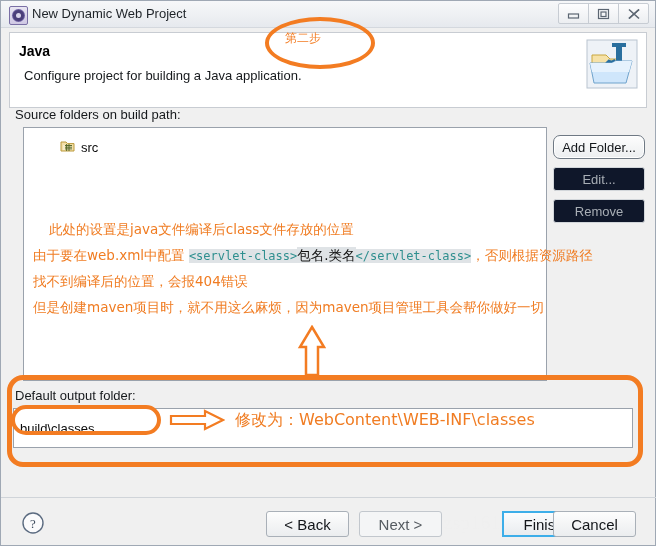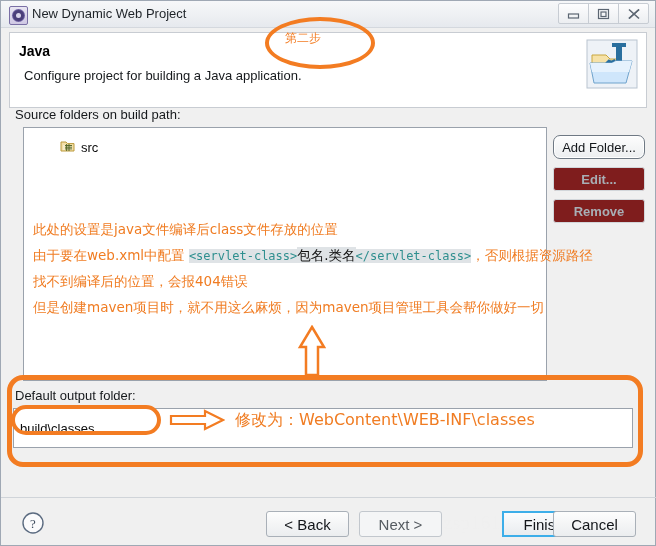--- a/index.html
+++ b/index.html
@@ -92,38 +92,38 @@
   #tree-item .lbl{font-size:13px;color:#0b0b0b;}
 
   .sidebtn{
     position:absolute;left:552px;width:92px;height:24px;
     border-radius:3px;box-sizing:border-box;
     font-size:13px;
     display:flex;align-items:center;justify-content:center;
     background:linear-gradient(to bottom,#fdfdfd,#eceef0);
   }
   .sidebtn.enabled{border:1px solid #6f7984;color:#13161a;box-shadow:inset 0 0 0 1px #ffffff;}
-  .sidebtn.disabled{border:1px solid #d2d6da;color:#a8aeb5;background:#7f1d1d;font-weight:bold;}
+  .sidebtn.disabled{border:1px solid #d2d6da;color:#a8aeb5;background:#0f172a;}
   #btn-addfolder{top:134px;border-radius:7px;}
   #btn-edit{top:166px;}
   #btn-remove{top:198px;}
 
   
   .ann{
     position:absolute;color:#f07c22;font-size:13.5px;white-space:nowrap;
     font-family:"DejaVu Sans","Liberation Sans",sans-serif;
   }
   .code{
     color:#2f8f8f;background:#dfe3e6;
     font-family:"DejaVu Sans Mono","Liberation Mono",monospace;
     font-size:12px;
   }
   .code-cn{color:#111;background:#dfe3e6;}
 
-  #ann1{left:32px;top:220px;}
+  #ann1{left:48px;top:220px;}
   #ann2{left:32px;top:246px;}
   #ann3{left:32px;top:272px;}
   #ann4{left:32px;top:298px;}
 
   #ellipse-step{
     position:absolute;left:264px;top:16px;width:110px;height:52px;
     border:4px solid #f37c22;border-radius:50%;
     box-sizing:border-box;
   }
   #step-text{

